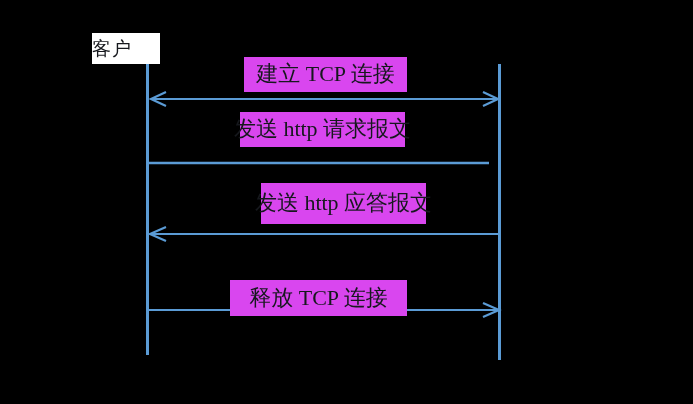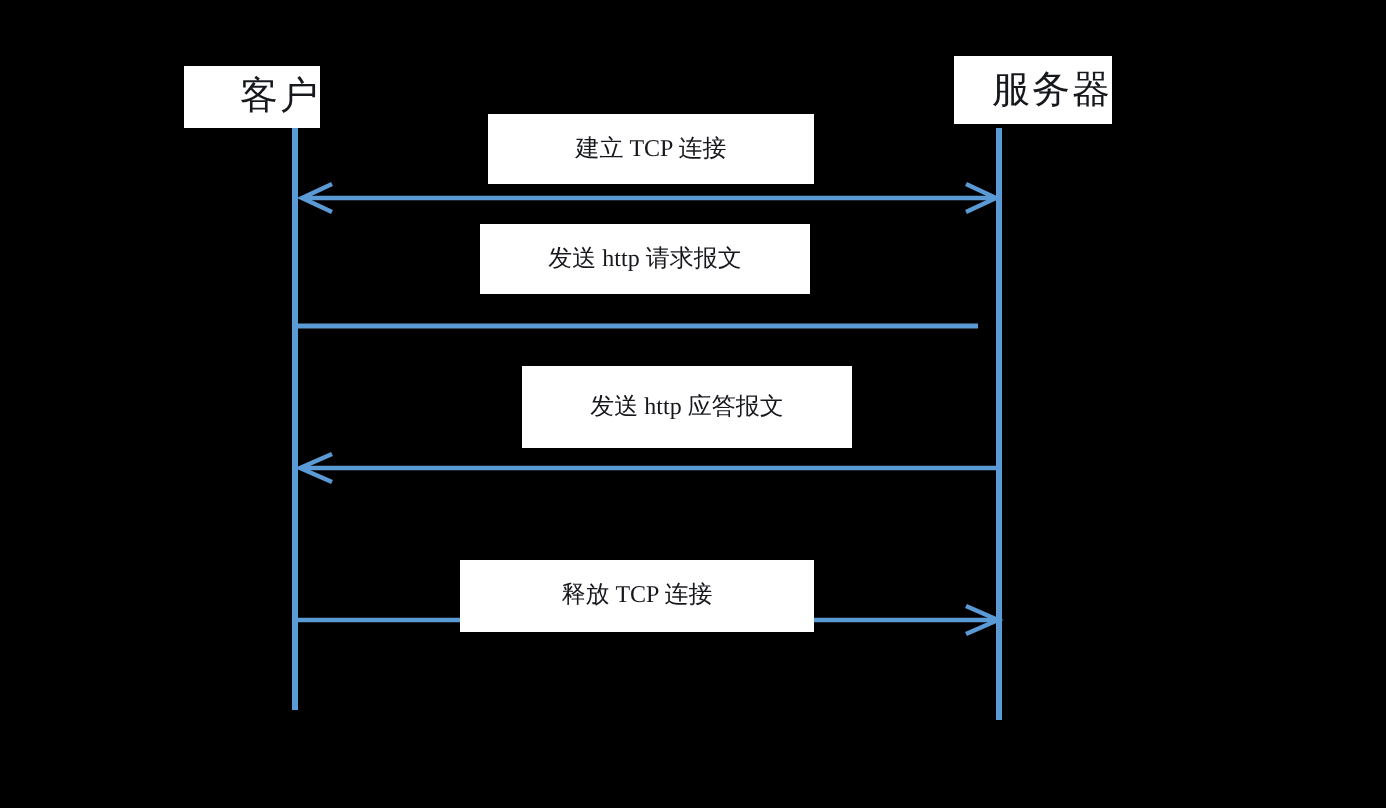--- a/index.html
+++ b/index.html
@@ -18,47 +18,47 @@
     background: #000000;
     overflow: hidden;
   }
   
   .actor-box {
     position: absolute;
     background: #ffffff;
     color: #16181d;
     display: flex;
     align-items: center;
-    justify-content: flex-end;
+    justify-content: flex-start;
     font-size: 19px;
     line-height: 1;
     letter-spacing: 1px;
     white-space: nowrap;
   }
   #actor-client  { left: 92px;  top: 33px; width: 68px;  height: 31px; }
   #actor-server  { left: 477px; top: 28px; width: 79px;  height: 34px; }
 
   
   .lifeline {
     position: absolute;
     width: 3px;
     background: #5b9bd5;
   }
   #lifeline-client { left: 146px; top: 64px; height: 291px; }
   #lifeline-server { left: 498px; top: 64px; height: 296px; }
 
   
   .msg-box {
     position: absolute;
-    background: #ffffff;
+    background: #d946ef;
     color: #16181d;
     display: flex;
     align-items: center;
     justify-content: center;
-    font-size: 12px;
+    font-size: 22px;
     line-height: 1.1;
     white-space: nowrap;
     z-index: 5;
   }
   #msg-box-0 { left: 244px; top: 57px;  width: 163px; height: 35px; }
   #msg-box-1 { left: 240px; top: 112px; width: 165px; height: 35px; }
   #msg-box-2 { left: 261px; top: 183px; width: 165px; height: 41px; font-family: Liberation Serif, serif; }
   #msg-box-3 { left: 230px; top: 280px; width: 177px; height: 36px; }
 
   
@@ -76,23 +76,20 @@
 </style>
 </head>
 <body>
 
 <div id="canvas">
 
   <div id="actor-client" class="actor-box">
     <span>客户</span>
   </div>
 
-  <div id="actor-server" class="actor-box">
-    <span>服务器</span>
-  </div>
 
   <div id="lifeline-client" class="lifeline"></div>
   <div id="lifeline-server" class="lifeline"></div>
 
   <svg id="msg-arrow-0" class="msg-arrow" viewBox="0 0 693 22">
     <line x1="152" y1="11" x2="496" y2="11" stroke="#5b9bd5" stroke-width="2.2"></line>
     <polyline points="166,4 151,11 166,18" fill="none" stroke="#5b9bd5" stroke-width="2.2"></polyline>
     <polyline points="483,4 498,11 483,18" fill="none" stroke="#5b9bd5" stroke-width="2.2"></polyline>
   </svg>
 

